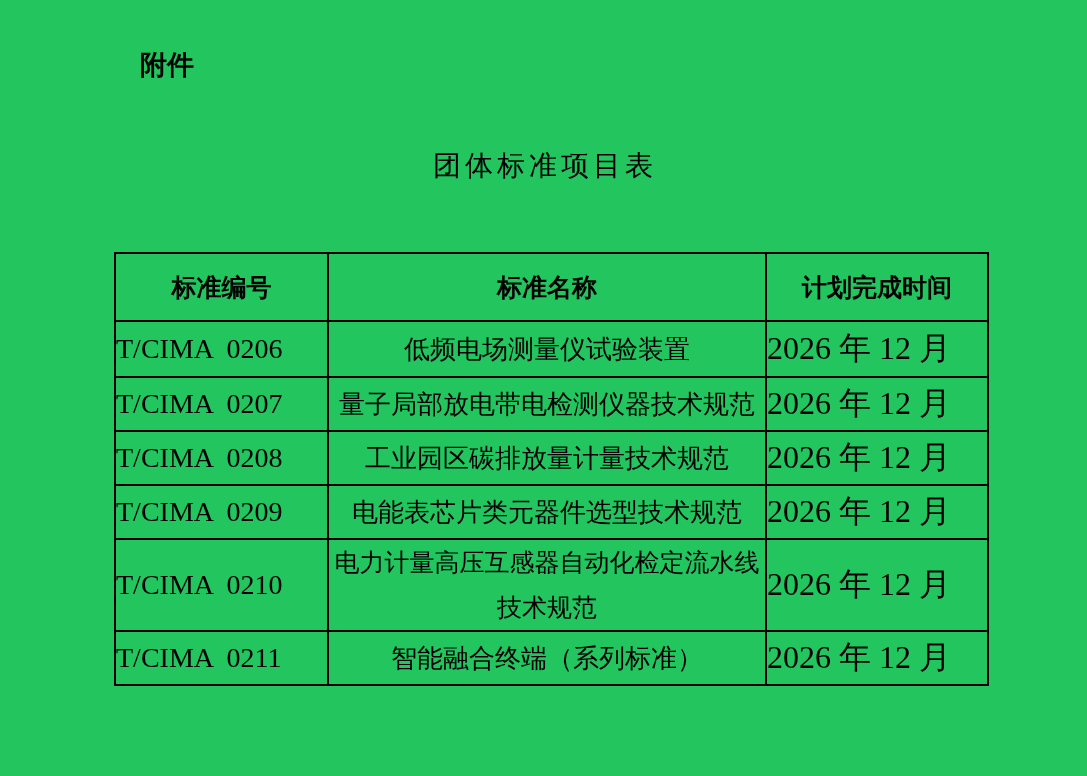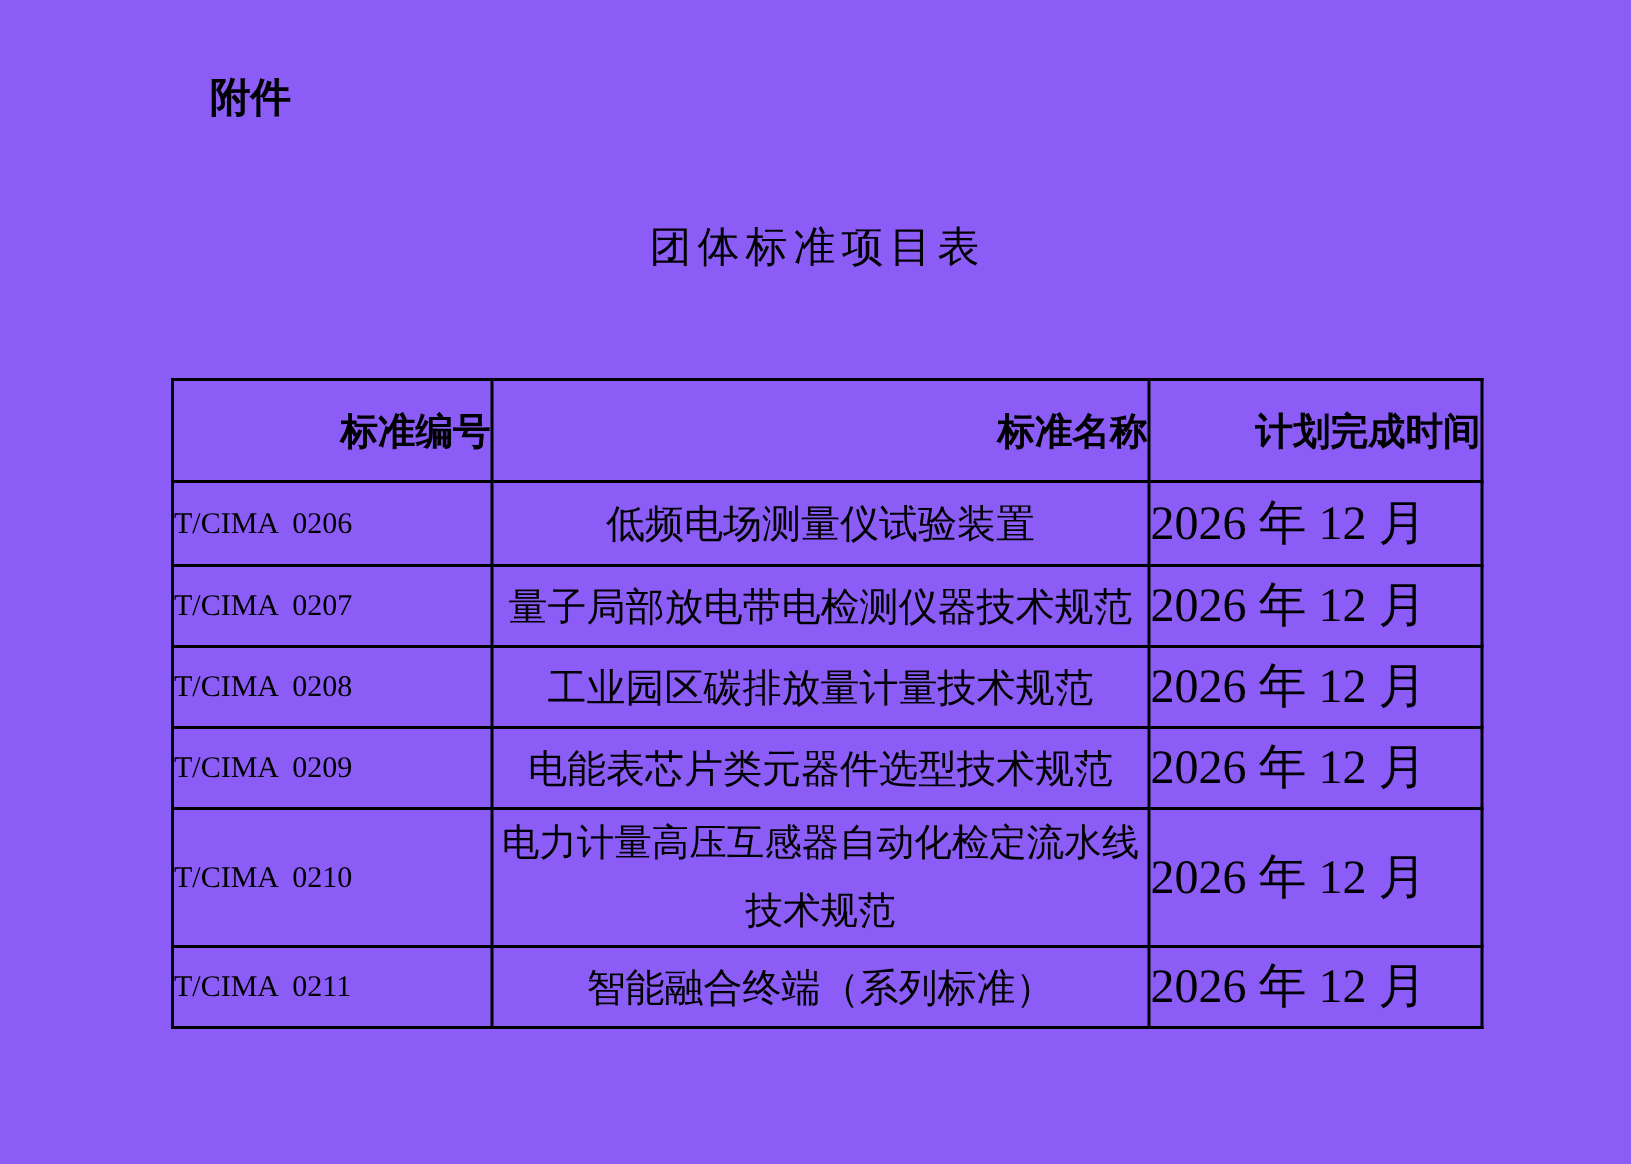--- a/index.html
+++ b/index.html
@@ -4,21 +4,21 @@
 <style>
   html, body {
     margin: 0;
     padding: 0;
     background: #ffffff;
   }
   .page {
     position: relative;
     width: 1087px;
     height: 776px;
-    background: #8b5cf6;
+    background: #22c55e;
     color: #000000;
     overflow: hidden;
     font-family: "Liberation Serif", "DejaVu Serif", serif;
   }
   .attachment-label {
     position: absolute;
     left: 140px;
     top: 52px;
     font-family: "Liberation Sans", "DejaVu Sans", sans-serif;
     font-weight: bold;
@@ -55,30 +55,30 @@
   }
   table.standards thead tr { height: 68px; }
   table.standards tbody tr { height: 54px; }
   table.standards tbody tr:nth-child(1) { height: 56px; }
   table.standards tbody tr:nth-child(5) { height: 67px; }
 
   th.head {
     font-family: "Liberation Sans", "DejaVu Sans", sans-serif;
     font-weight: bold;
     font-size: 25px;
-    text-align: right;
+    text-align: center;
     vertical-align: middle;
     white-space: nowrap;
   }
   th.head-code { padding-left: 26px; }
   th.head-name { padding-left: 140px; }
   th.head-time { padding-left: 9px; margin-top: 40px; }
 
   td.cell-code {
-    font-size: 20px;
+    font-size: 28px;
     text-align: left;
     vertical-align: middle;
     padding-left: 5px;
     white-space: pre;
   }
   td.cell-name {
     font-size: 26px;
     text-align: center;
     vertical-align: middle;
     white-space: nowrap;

